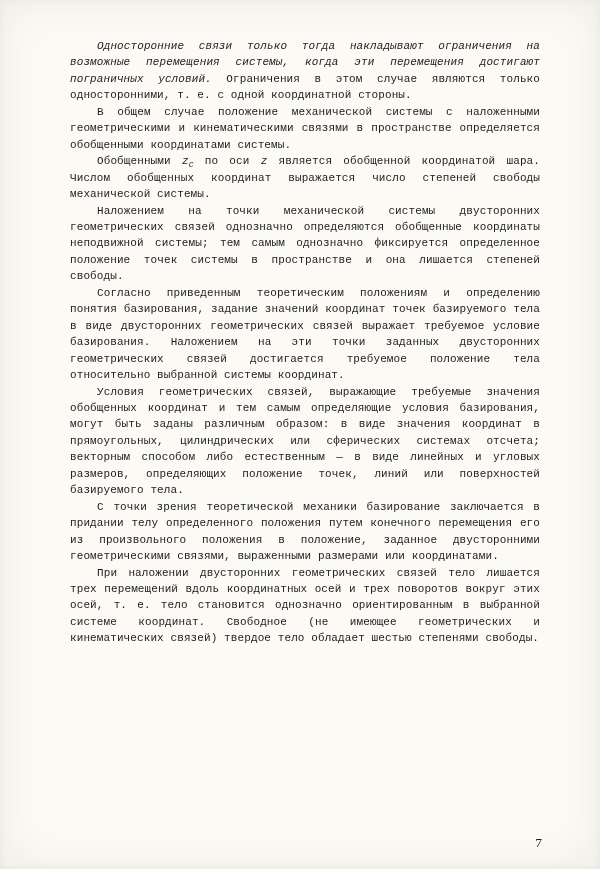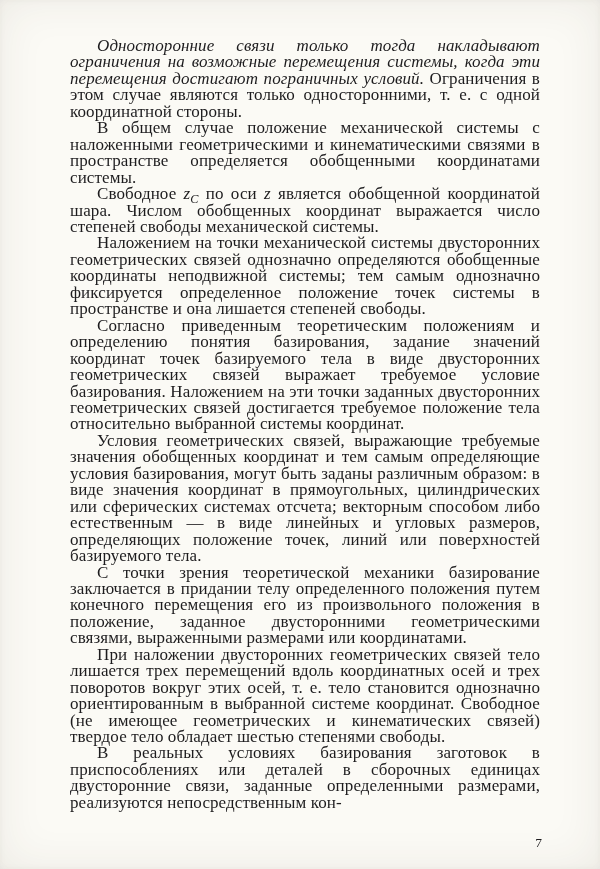--- a/index.html
+++ b/index.html
@@ -12,22 +12,22 @@
     width: 600px;
     height: 869px;
     margin: 0 auto;
     background: #fbfaf5;
     box-sizing: border-box;
     padding: 38px 60px 0 70px;
     overflow: hidden;
     box-shadow: inset 0 0 45px rgba(60,55,40,0.08), inset 0 0 6px rgba(60,55,40,0.05);
   }
   .text-block {
-    font-family: Liberation Serif, serif;
-    font-size: 17px;
+    font-family: Liberation Mono, monospace;
+    font-size: 11px;
     line-height: 16.45px;
     color: #1d1c1e;
     text-align: justify;
     letter-spacing: 0.1px;
   }
   .para {
     margin: 0;
     text-indent: 27px;
   }
   .para .italic-run {
@@ -47,22 +47,21 @@
   }
 </style>
 </head>
 <body>
 
 <div class="page">
   <div class="text-block">
 
   <p class="para"><span class="italic-run">Односторонние связи только тогда накладывают ограничения на возможные перемещения системы, когда эти перемещения достигают пограничных условий.</span><span class="text-run"> Ограничения в этом случае являются только односторонними, т. е. с одной координатной стороны.</span></p>
       <p class="para"><span class="text-run">В общем случае положение механической системы с наложенными геометрическими и кинематическими связями в пространстве определяется обобщенными координатами системы.</span></p>
-      <p class="para"><span class="text-run">Свободное </span><span class="italic-run">z</span><sub class="italic-run">C</sub><span class="text-run"> по оси </span><span class="italic-run">z</span><span class="text-run"> является обобщенной координатой шара. Числом обобщенных координат выражается число степеней свободы механической системы.</span></p>
+      <p class="para"><span class="text-run">Обобщенными </span><span class="italic-run">z</span><sub class="italic-run">C</sub><span class="text-run"> по оси </span><span class="italic-run">z</span><span class="text-run"> является обобщенной координатой шара. Числом обобщенных координат выражается число степеней свободы механической системы.</span></p>
       <p class="para"><span class="text-run">Наложением на точки механической системы двусторонних геометрических связей однозначно определяются обобщенные координаты неподвижной системы; тем самым однозначно фиксируется определенное положение точек системы в пространстве и она лишается степеней свободы.</span></p>
       <p class="para"><span class="text-run">Согласно приведенным теоретическим положениям и определению понятия базирования, задание значений координат точек базируемого тела в виде двусторонних геометрических связей выражает требуемое условие базирования. Наложением на эти точки заданных двусторонних геометрических связей достигается требуемое положение тела относительно выбранной системы координат.</span></p>
       <p class="para"><span class="text-run">Условия геометрических связей, выражающие требуемые значения обобщенных координат и тем самым определяющие условия базирования, могут быть заданы различным образом: в виде значения координат в прямоугольных, цилиндрических или сферических системах отсчета; векторным способом либо естественным — в виде линейных и угловых размеров, определяющих положение точек, линий или поверхностей базируемого тела.</span></p>
       <p class="para"><span class="text-run">С точки зрения теоретической механики базирование заключается в придании телу определенного положения путем конечного перемещения его из произвольного положения в положение, заданное двусторонними геометрическими связями, выраженными размерами или координатами.</span></p>
       <p class="para"><span class="text-run">При наложении двусторонних геометрических связей тело лишается трех перемещений вдоль координатных осей и трех поворотов вокруг этих осей, т. е. тело становится однозначно ориентированным в выбранной системе координат. Свободное (не имеющее геометрических и кинематических связей) твердое тело обладает шестью степенями свободы.</span></p>
-      <p class="para"><span class="text-run">В реальных условиях базирования заготовок в приспособлениях или деталей в сборочных единицах двусторонние связи, заданные определенными размерами, реализуются непосредственным кон-</span></p>
     </div>
   <div class="page-number">7</div>
 </div>
 
 </body></html>

